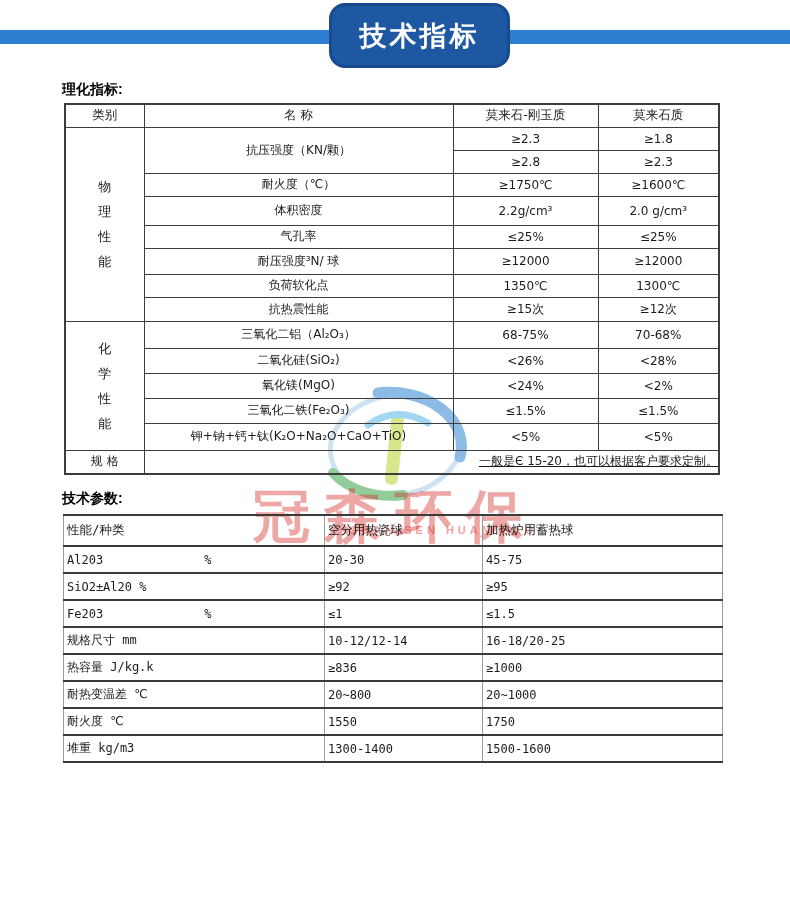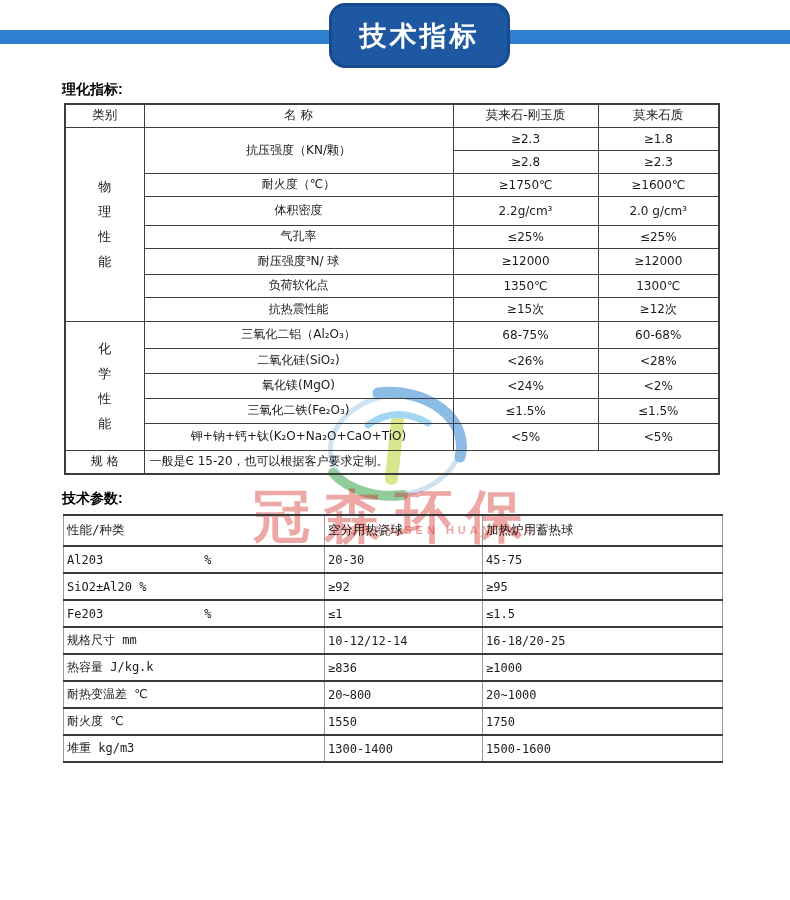--- a/index.html
+++ b/index.html
@@ -40,21 +40,21 @@
     position:absolute; left:64px; top:103px; width:654px; z-index:2;
     font-size:12px; border:2px solid #3d3d3d;
     font-family:"DejaVu Sans","Liberation Sans",sans-serif;
   }
   .t1 th, .t1 td {
     border:1px solid #3d3d3d; text-align:center; vertical-align:middle;
     font-weight:normal; padding:0; overflow:hidden; font-size:12px;
   }
   .t1 th { font-size:12.5px; }
   .vtext { display:inline-block; width:15px; word-break:break-all; line-height:25px; font-size:13px; }
-  .t1 .spec-val { text-align:left; padding-left:5px; }
+  .t1 .spec-val { text-align:right; padding-left:5px;text-decoration:underline; }
   .h23{height:23px} .h24{height:24px} .h25{height:25px} .h26{height:26px} .h27{height:27px} .h29{height:29px}
 
   
   .t2 {
     position:absolute; left:63px; top:514px; width:659px; z-index:2;
     font-size:12px; font-family:"DejaVu Sans Mono","DejaVu Sans",monospace;
     border-top:2px solid #3a3a3a; border-bottom:2px solid #3a3a3a;
   }
   .t2 th, .t2 td {
     border-top:2px solid #3a3a3a; border-bottom:2px solid #3a3a3a;
@@ -137,21 +137,21 @@
     </tr>
     <tr class="h24">
       <td>抗热震性能</td>
       <td>≥15次</td>
       <td>≥12次</td>
     </tr>
     <tr class="h27">
       <td rowspan="5"><span class="vtext">化学性能</span></td>
       <td>三氧化二铝（Al₂O₃）</td>
       <td>68-75%</td>
-      <td>60-68%</td>
+      <td>70-68%</td>
     </tr>
     <tr class="h25">
       <td>二氧化硅(SiO₂)</td>
       <td>&lt;26%</td>
       <td>&lt;28%</td>
     </tr>
     <tr class="h25">
       <td>氧化镁(MgO)</td>
       <td>&lt;24%</td>
       <td>&lt;2%</td>

